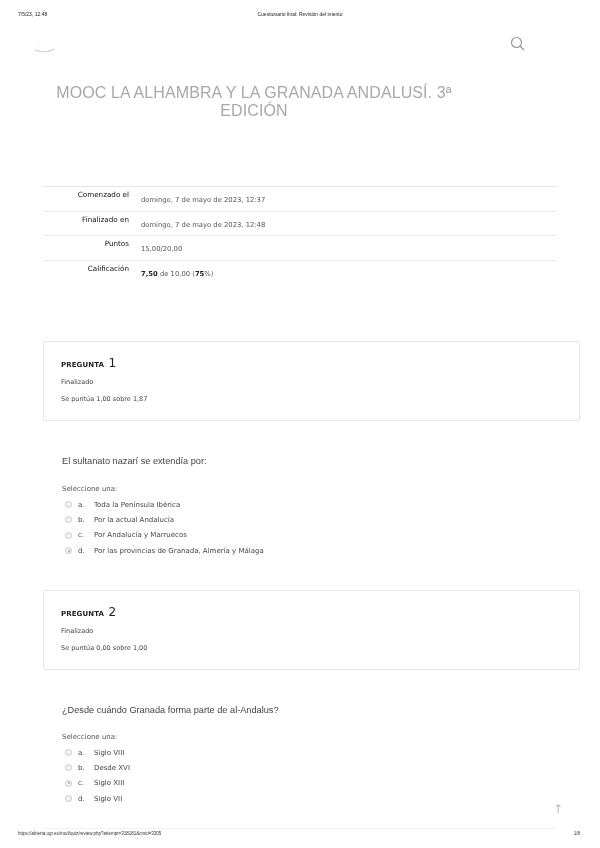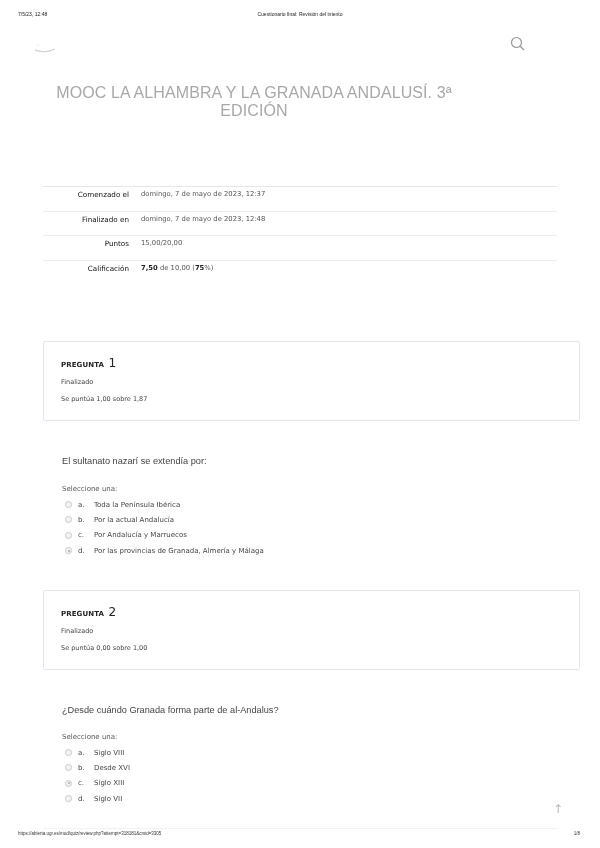--- a/index.html
+++ b/index.html
@@ -12,21 +12,21 @@
 
     .logo { position: absolute; left: 33px; top: 40px; width: 24px; height: 14px; }
     .search-icon { position: absolute; left: 510px; top: 36px; width: 16px; height: 16px; cursor: pointer; }
 
     .course-title { position: absolute; top: 84px; left: 0; width: 483px; text-align: center; font-family: "Liberation Sans", sans-serif; font-size: 16px; color: #a8a8a8; letter-spacing: 0.1px; padding-left: 25px; }
 
     .summary { position: absolute; left: 43px; top: 186px; width: 514px; border-collapse: collapse; font-size: 7px; }
     .summary tr { border-top: 1px solid #ececec; height: 24.5px; }
     .summary tr:first-child { border-top: 1px solid #e6e6e6; }
     .summary th { width: 90px; text-align: right; font-weight: normal; color: #111; vertical-align: top; padding-top: 3px; padding-right: 4px; font-size: 7.2px; }
-    .summary td { color: #555; vertical-align: top; padding-top: 3px; padding-left: 8px; font-size: 6.8px; }
+    .summary td { color: #555; vertical-align: top; padding-top: 9px; padding-left: 8px; font-size: 6.8px; }
     .summary td b { color: #222; }
 
     .qinfo { position: absolute; left: 43px; width: 537px; height: 80px; border: 1px solid #e4e6ee; border-radius: 2px; background: #fff; }
     .qinfo .qno { position: absolute; left: 17px; top: 14px; font-size: 7px; color: #222; font-weight: bold; letter-spacing: 0.1px; }
     .qinfo .qno .num { font-size: 12px; font-weight: normal; margin-left: 2px; }
     .qinfo .state { position: absolute; left: 17px; top: 36px; font-size: 6.5px; color: #444; }
     .qinfo .grade { position: absolute; left: 17px; top: 53px; font-size: 6.5px; color: #444; }
 
     .qtext { position: absolute; left: 62px; font-size: 9.2px; color: #444; font-family: "Liberation Sans", sans-serif; }
     .prompt { position: absolute; left: 62px; font-size: 7px; color: #555; }

